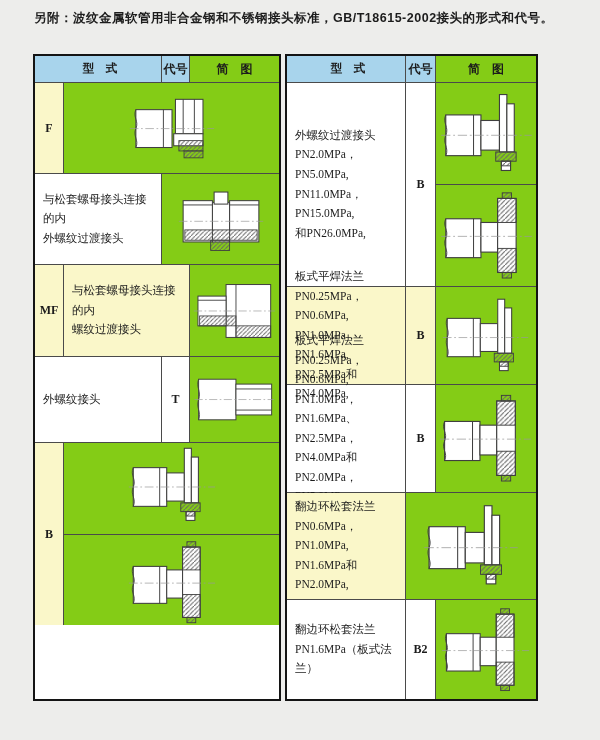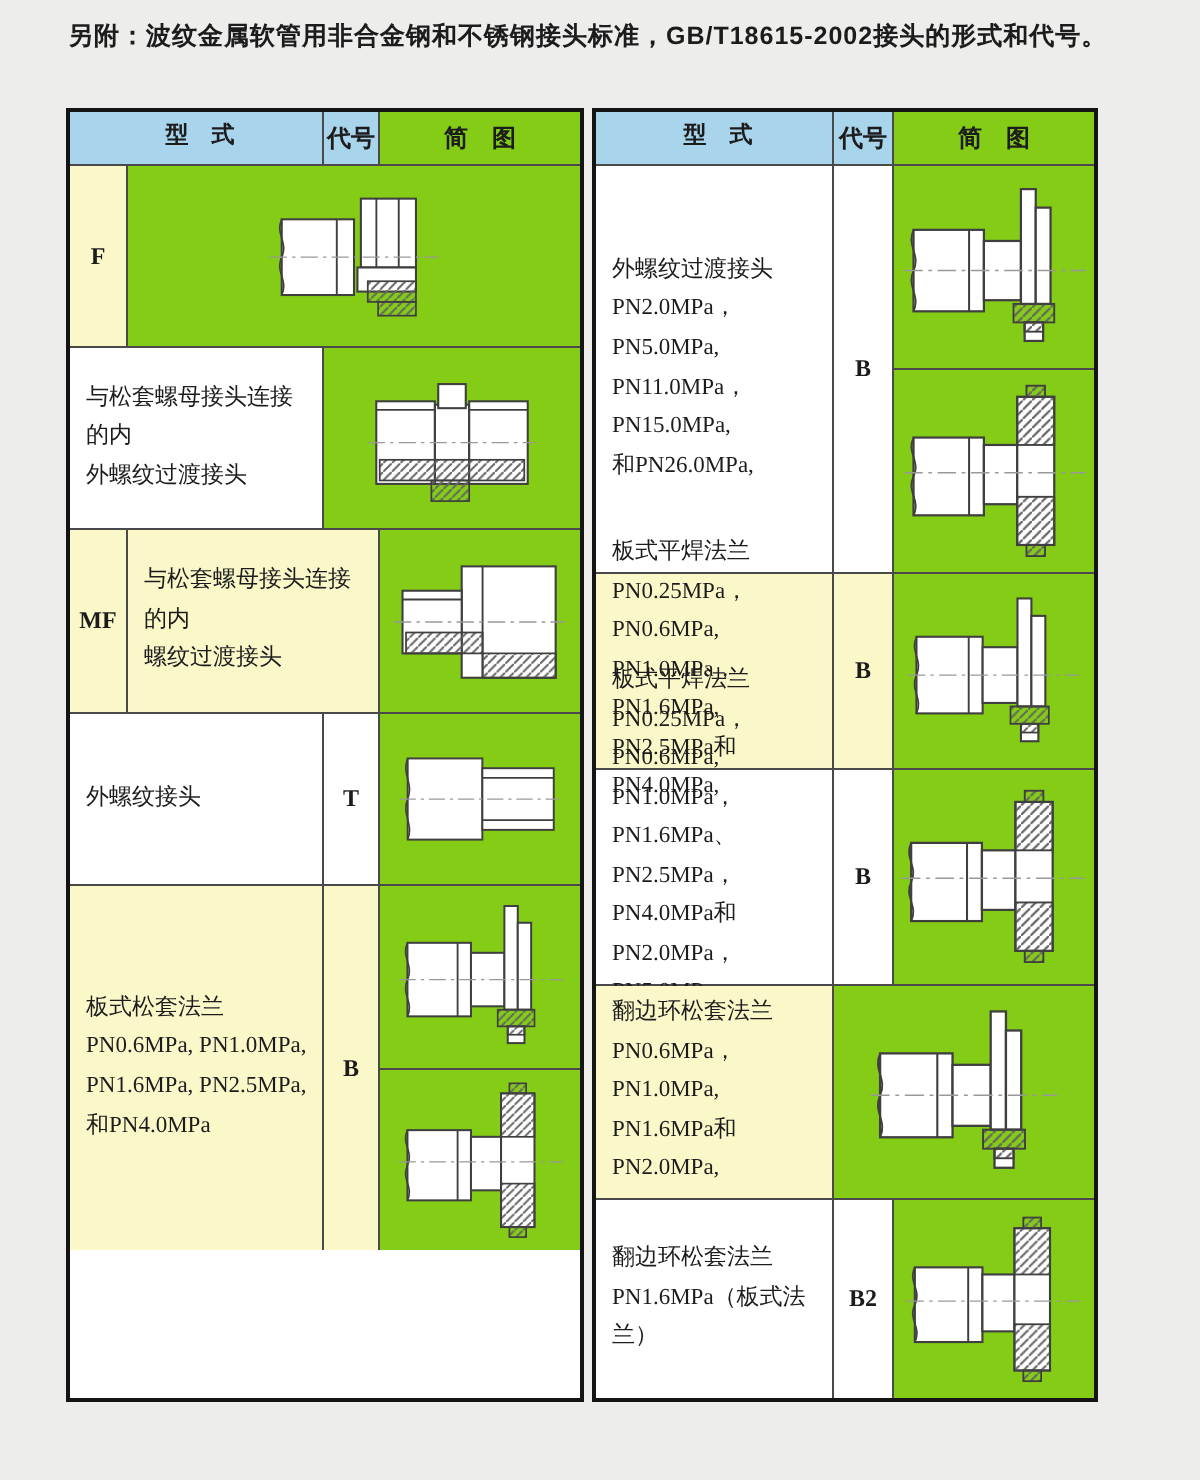--- a/index.html
+++ b/index.html
@@ -123,24 +123,20 @@
                 <rect x="52" y="26" width="44" height="38" fill="#fff" stroke="#3f3f3f" stroke-width="1.2"></rect>
                 <line x1="52" y1="32" x2="96" y2="32" stroke="#3f3f3f" stroke-width="1.1"></line>
                 <line x1="52" y1="58" x2="96" y2="58" stroke="#3f3f3f" stroke-width="1.1"></line>
                 <line x1="1" y1="45" x2="99" y2="45" stroke="#999" stroke-width="0.8" stroke-dasharray="10 3 2 3"></line>
               </svg>
             </div>
         </div>
       </div>
 
       <div class="row" style="height:182px" data-hl="true">
-        <div class="cell ctype">板式松套法兰
-PN0.6MPa, PN1.0MPa,
-PN1.6MPa, PN2.5MPa,
-和PN4.0MPa</div>
         <div class="cell ccode">B</div>
         <div class="cell cdiag split">
           <div class="dsub">
             <div class="dia">
                 <svg viewBox="0 0 100 96" preserveAspectRatio="xMidYMid meet">
                   <rect x="6" y="28" width="38" height="44" fill="#fff" stroke="#3f3f3f" stroke-width="1.2"></rect>
                   <path d="M 6 28 c -4 8.8 4 13.2 0 22 c -4 8.8 4 13.2 0 22" fill="none" stroke="#3f3f3f" stroke-width="1"></path>
                   <line x1="36" y1="28" x2="36" y2="72" stroke="#3f3f3f" stroke-width="1.1"></line>
                   <rect x="44" y="34" width="20" height="32" fill="#fff" stroke="#3f3f3f" stroke-width="1.2"></rect>
                   <rect x="64" y="6" width="8" height="62" fill="#fff" stroke="#3f3f3f" stroke-width="1.2"></rect>

